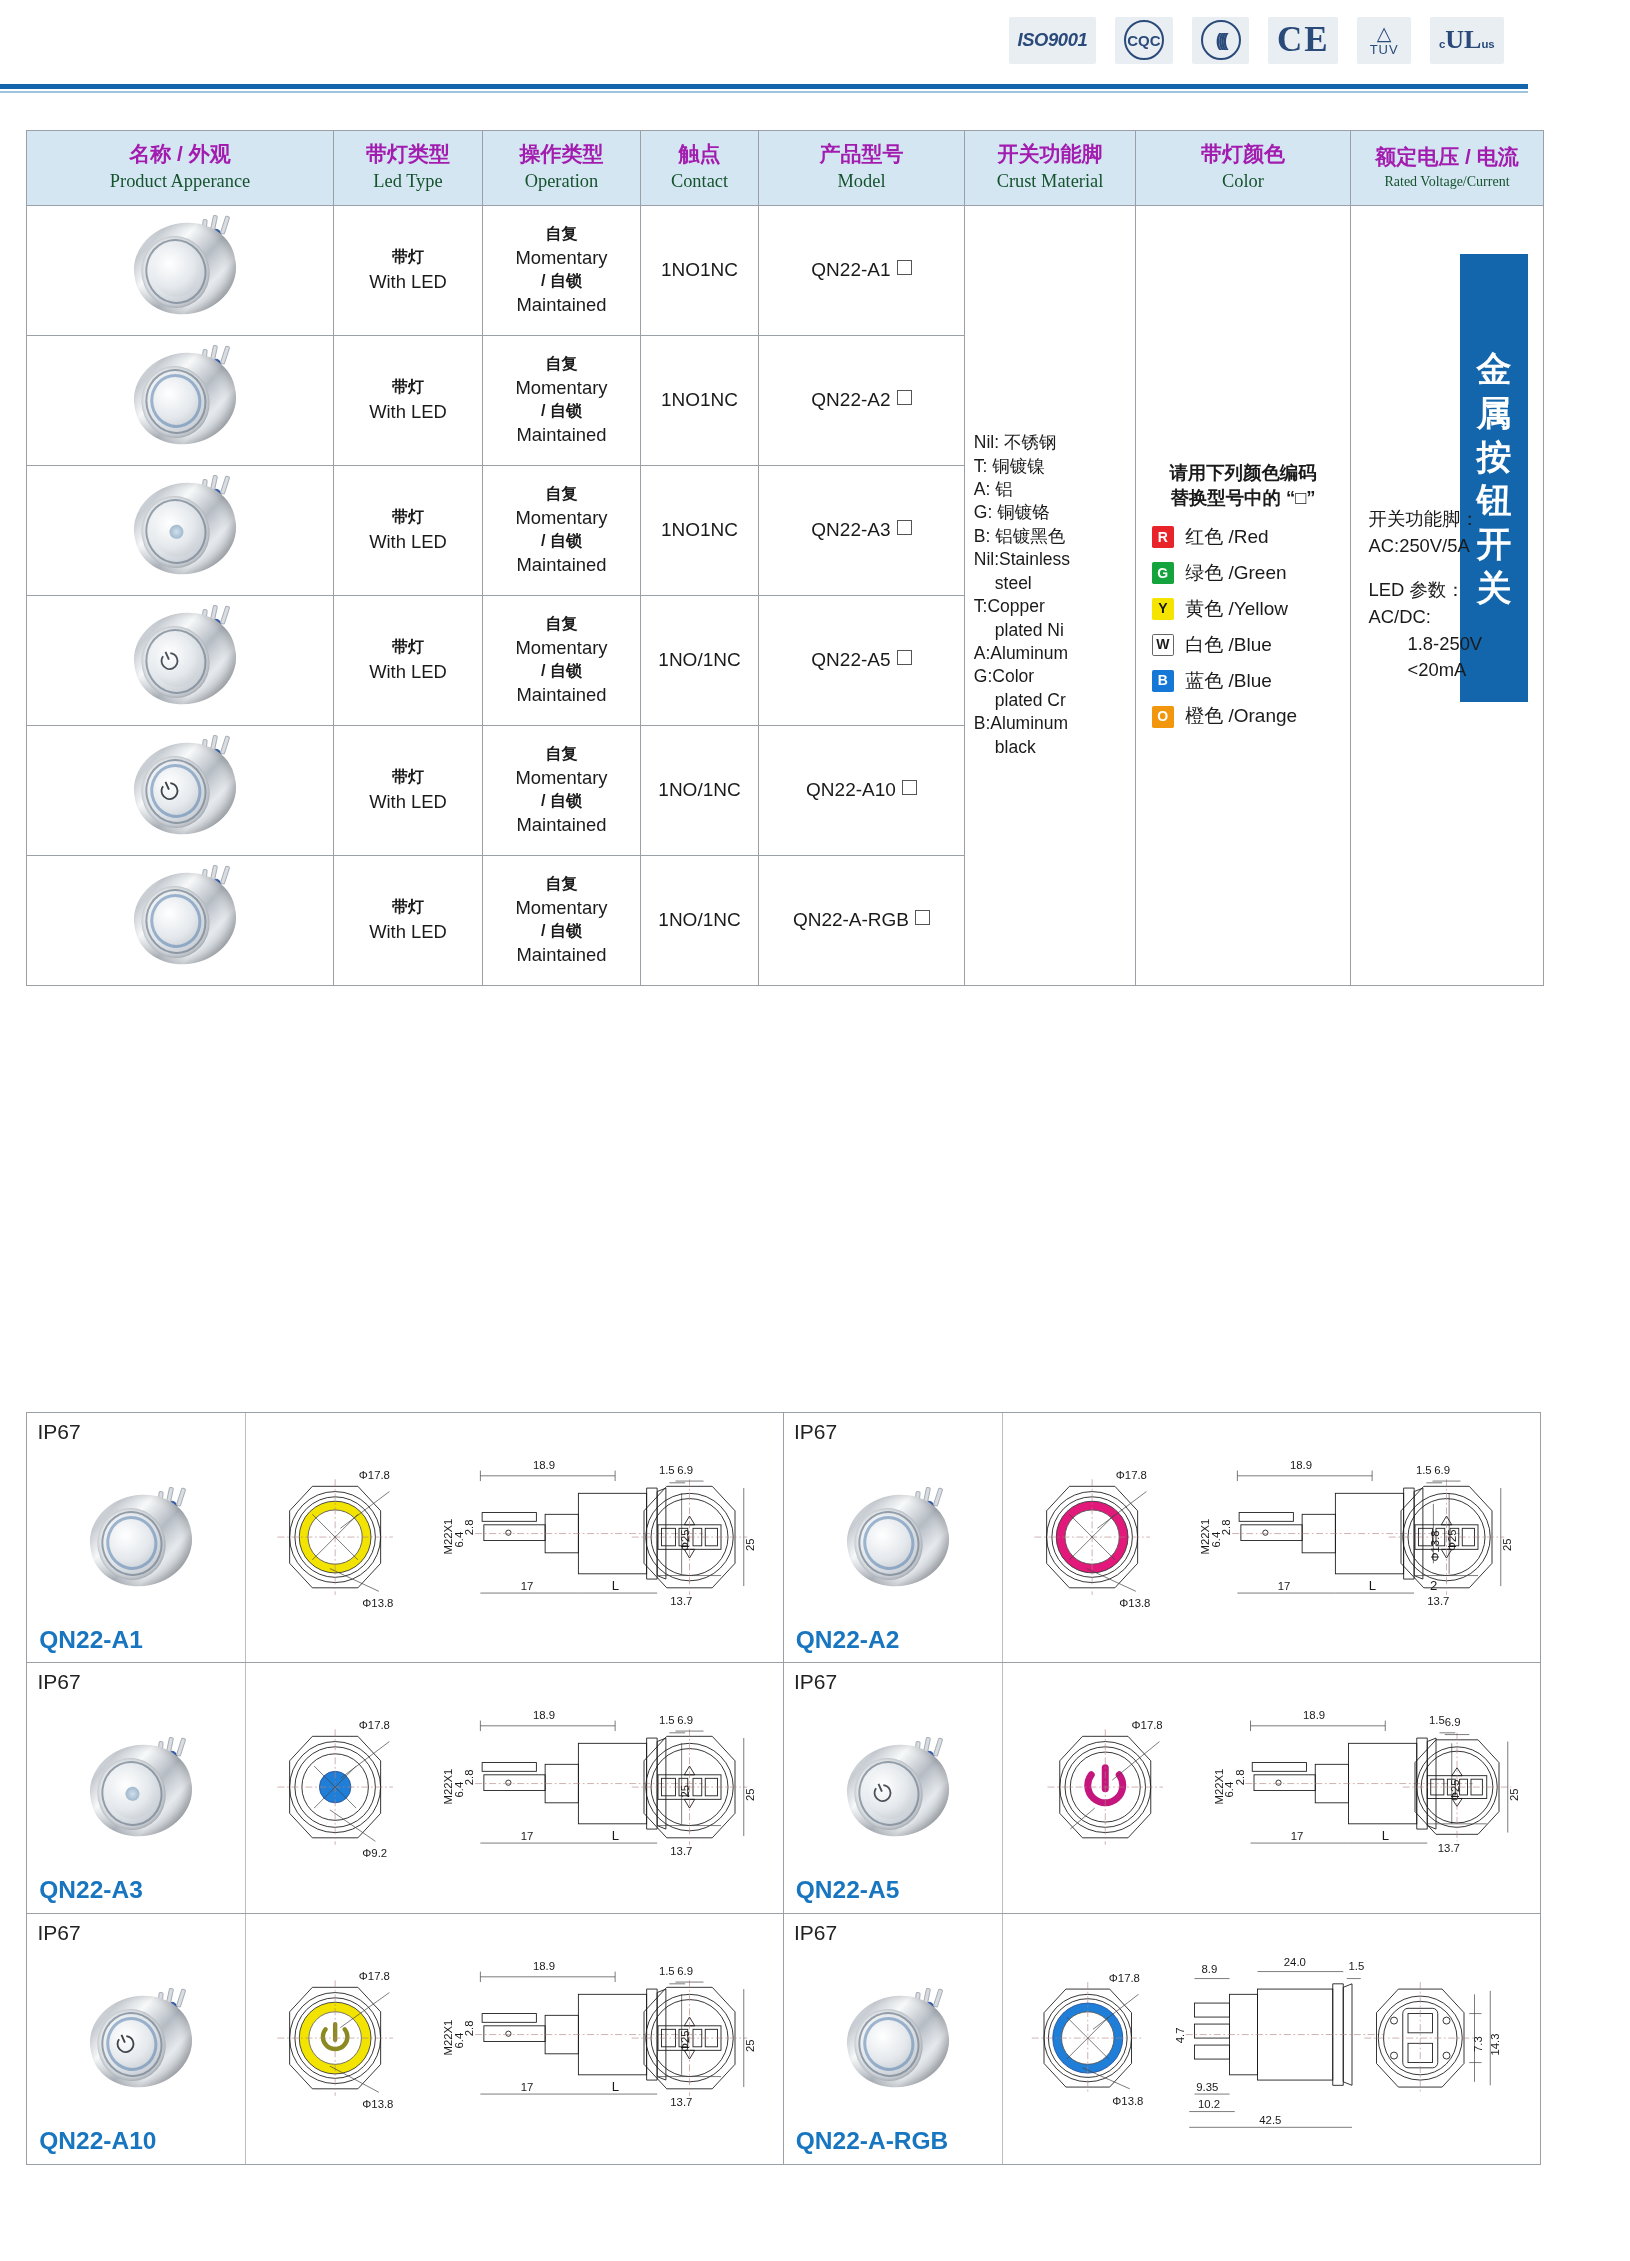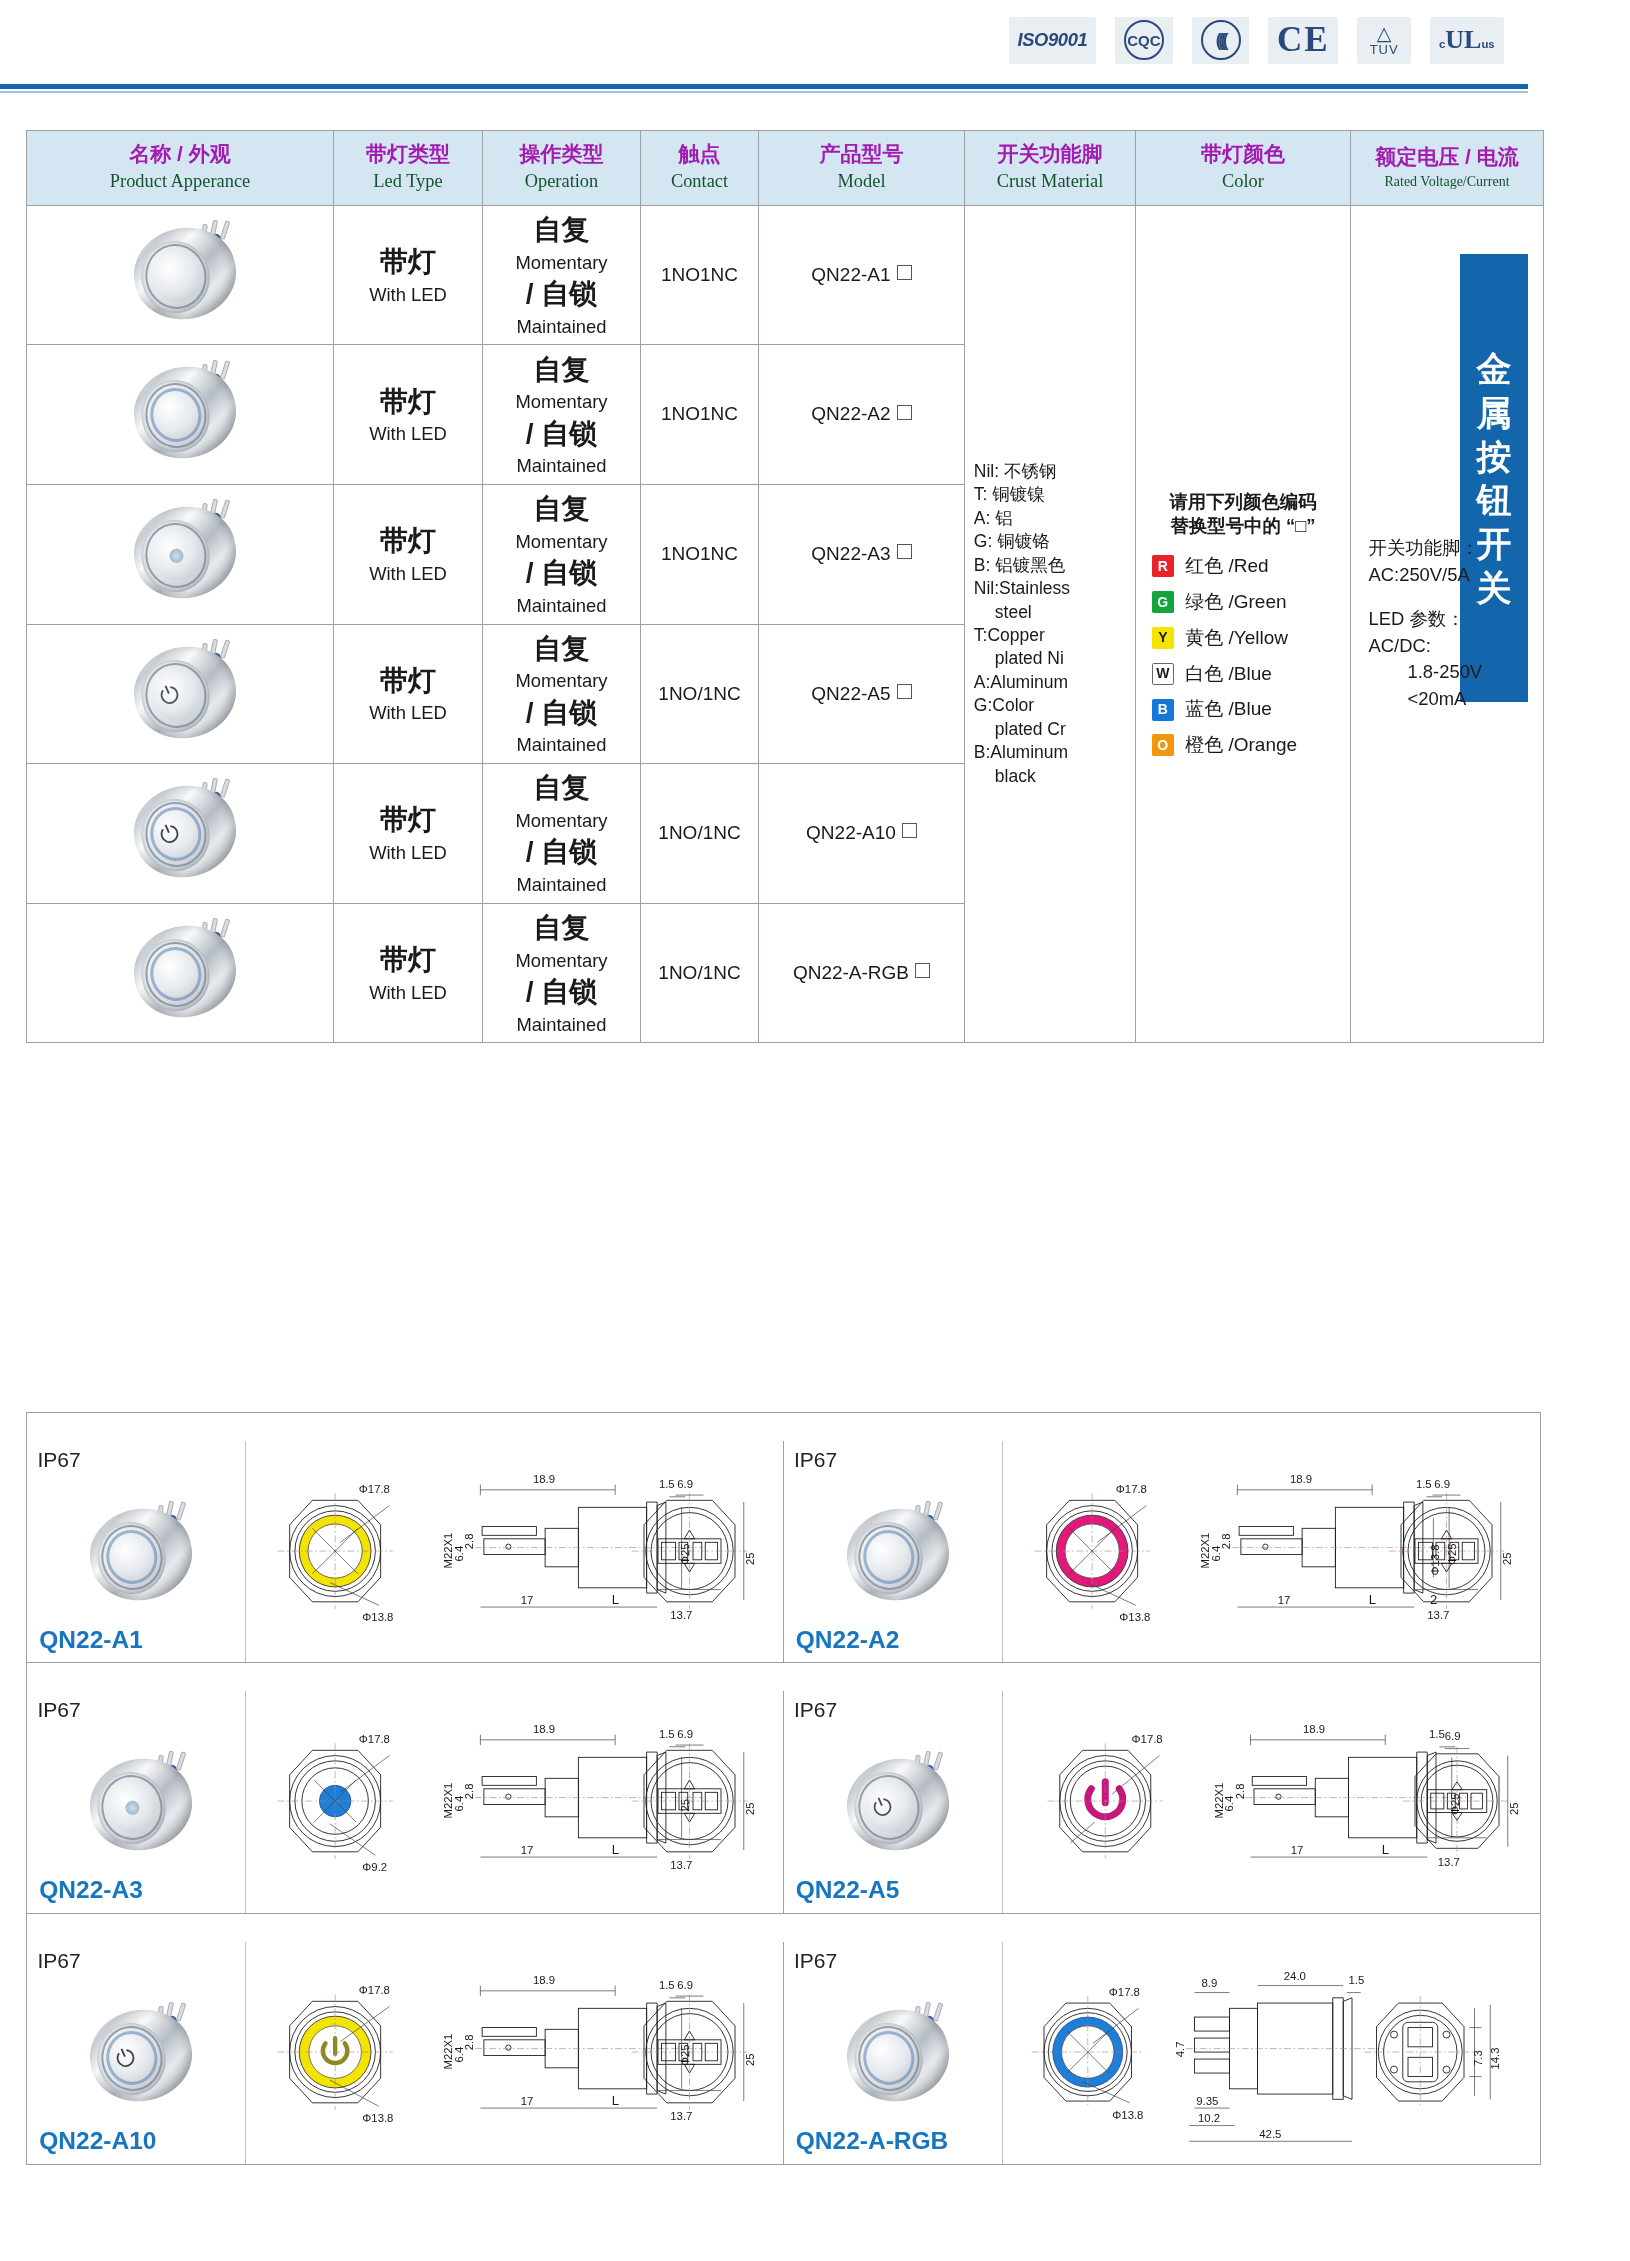--- a/index.html
+++ b/index.html
@@ -86,21 +86,21 @@
   .col-ledtype    { width: 149px; }
   .col-operation  { width: 158px; }
   .col-contact    { width: 118px; }
   .col-model      { width: 206px; }
   .col-crust      { width: 171px; }
   .col-color      { width: 215px; }
   .col-voltage    { width: 193px; }
 
   .spec-table tbody td { height: 130px; padding: 5.3px 3.5px; }
   .cell-lines span { display:block; }
-  .cell-lines .cn { font-size: 28px; font-weight: bold; }
+  .cell-lines .cn { font-size: 16px; font-weight: bold; }
   .cell-lines .en { font-size: 18.4px; }
   .model-cell { font-size: 20px; white-space: nowrap; }
   .box-glyph {
     display:inline-block; width: 15px; height: 15px;
     border: 1.3px solid #555; margin-left: 6.1px;
     vertical-align: 0.9px;
   }
   .contact-cell { font-size: 20px; }
 
   
@@ -188,21 +188,20 @@
     border: 0.9px solid #9aa0a6;
     display: grid;
     grid-template-columns: 1fr 1fr;
     grid-template-rows: 1fr 1fr 1fr;
   }
   .draw-cell {
     position: relative;
     border-right: 0.9px solid #9aa0a6;
     border-bottom: 0.9px solid #9aa0a6;
     display: flex;
-    margin-top: 28px;
   }
   .draw-cell:nth-child(2n) { border-right: none; }
   .draw-cell:nth-child(5), .draw-cell:nth-child(6) { border-bottom: none; }
   .ip-label {
     position: absolute; left: 10.5px; top: 7px;
     font-size: 21px; color: #222;
   }
   .model-label {
     position: absolute; left: 12.3px; bottom: 8.8px;
     font-size: 24.5px; color: #1876c0; font-weight: bold;

